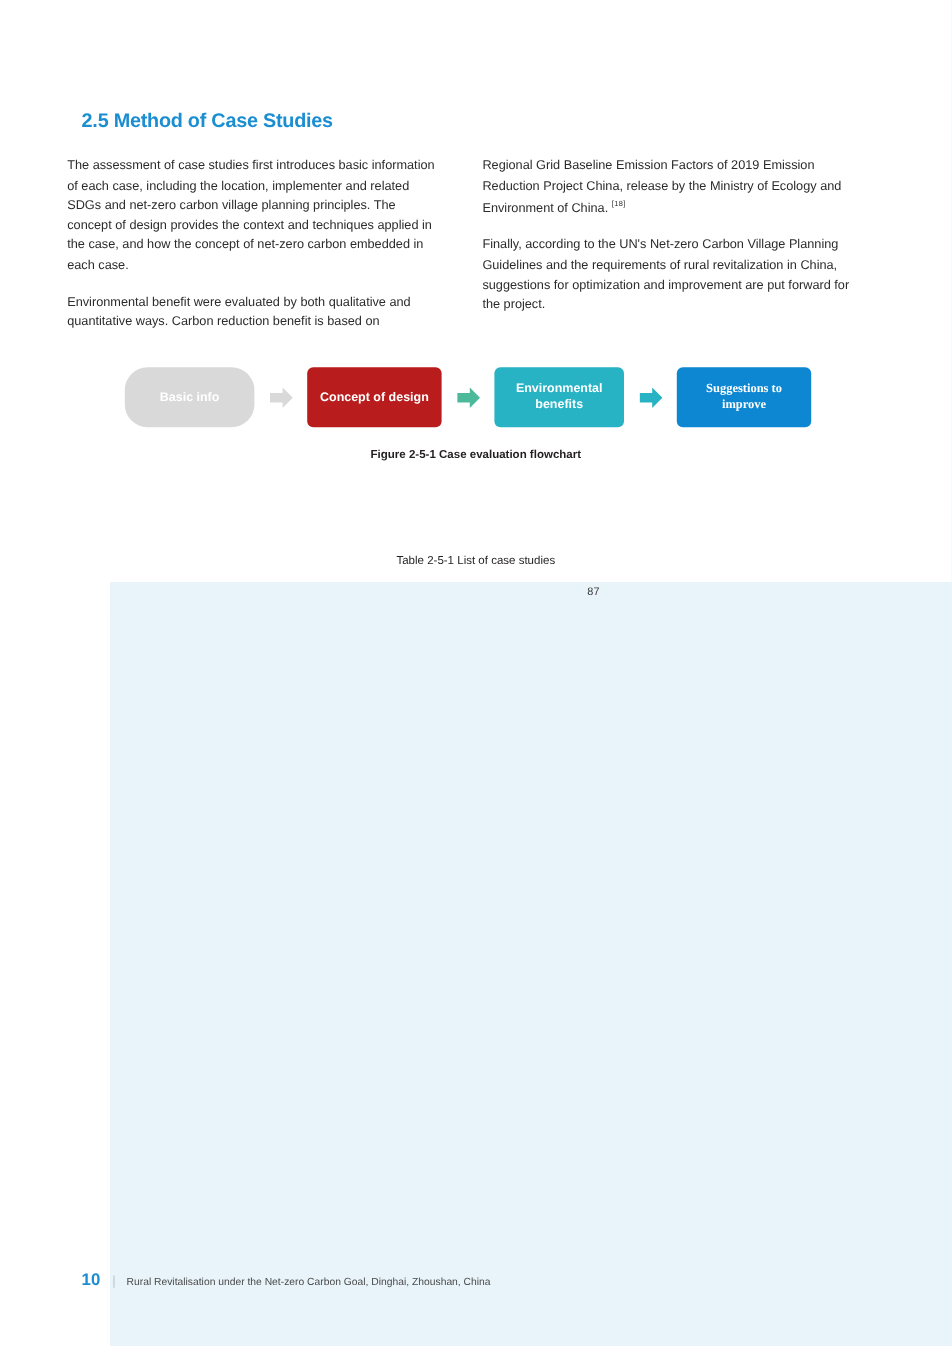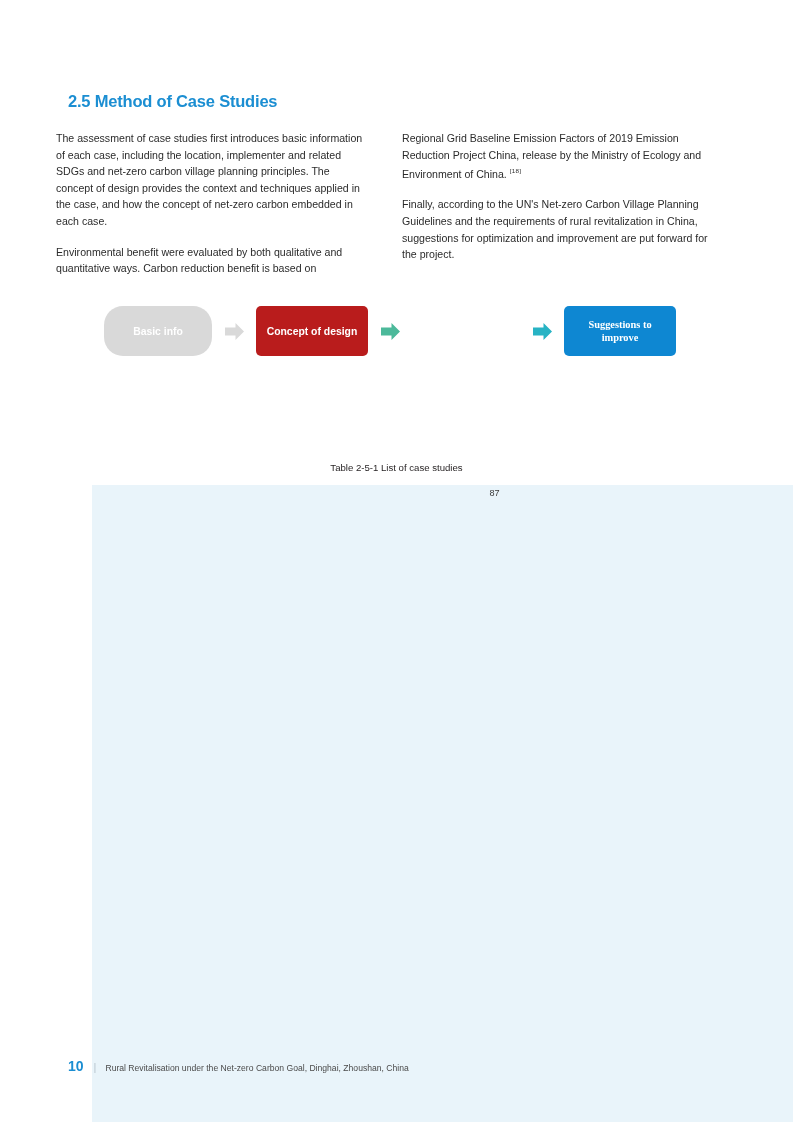--- a/index.html
+++ b/index.html
@@ -116,27 +116,31 @@
       </div>
       <div class="farrow" style="left: 120.5px;"><svg width="19" height="17" viewBox="0 0 19 17">
           <path d="M0 4.6 L10.5 4.6 L10.5 0 L19 8.5 L10.5 17 L10.5 12.4 L0 12.4 Z" fill="#d9d9d9"></path>
         </svg></div>
       <div class="fbox" style="left: 152px; width: 112px; background: #b91c1c; color: rgb(255, 255, 255);">
         <span>Concept of design</span>
       </div>
       <div class="farrow" style="left: 276.5px;"><svg width="19" height="17" viewBox="0 0 19 17">
           <path d="M0 4.6 L10.5 4.6 L10.5 0 L19 8.5 L10.5 17 L10.5 12.4 L0 12.4 Z" fill="#4cb99a"></path>
         </svg></div>
+      <div class="fbox" style="left: 308px; width: 108px; background: rgb(39, 179, 196); color: rgb(255, 255, 255);">
+        <span>Environmental benefits</span>
+      </div>
       <div class="farrow" style="left: 428.5px;"><svg width="19" height="17" viewBox="0 0 19 17">
           <path d="M0 4.6 L10.5 4.6 L10.5 0 L19 8.5 L10.5 17 L10.5 12.4 L0 12.4 Z" fill="#27b3c4"></path>
         </svg></div>
       <div class="fbox" style="left: 460px; width: 112px; background: rgb(14, 135, 210); color: rgb(255, 255, 255); font-family: Liberation Serif, serif;">
         <span>Suggestions to improve</span>
       </div>
     </div>
+  <div class="figcap">Figure 2-5-1 Case evaluation flowchart</div>
 
   <div class="tabcap">Table 2-5-1 List of case studies</div>
 
   <div class="tablewrap">
     <table class="cs">
       <colgroup>
           <col class="c1">
           <col class="c2">
           <col class="c3">
           <col class="c4">

